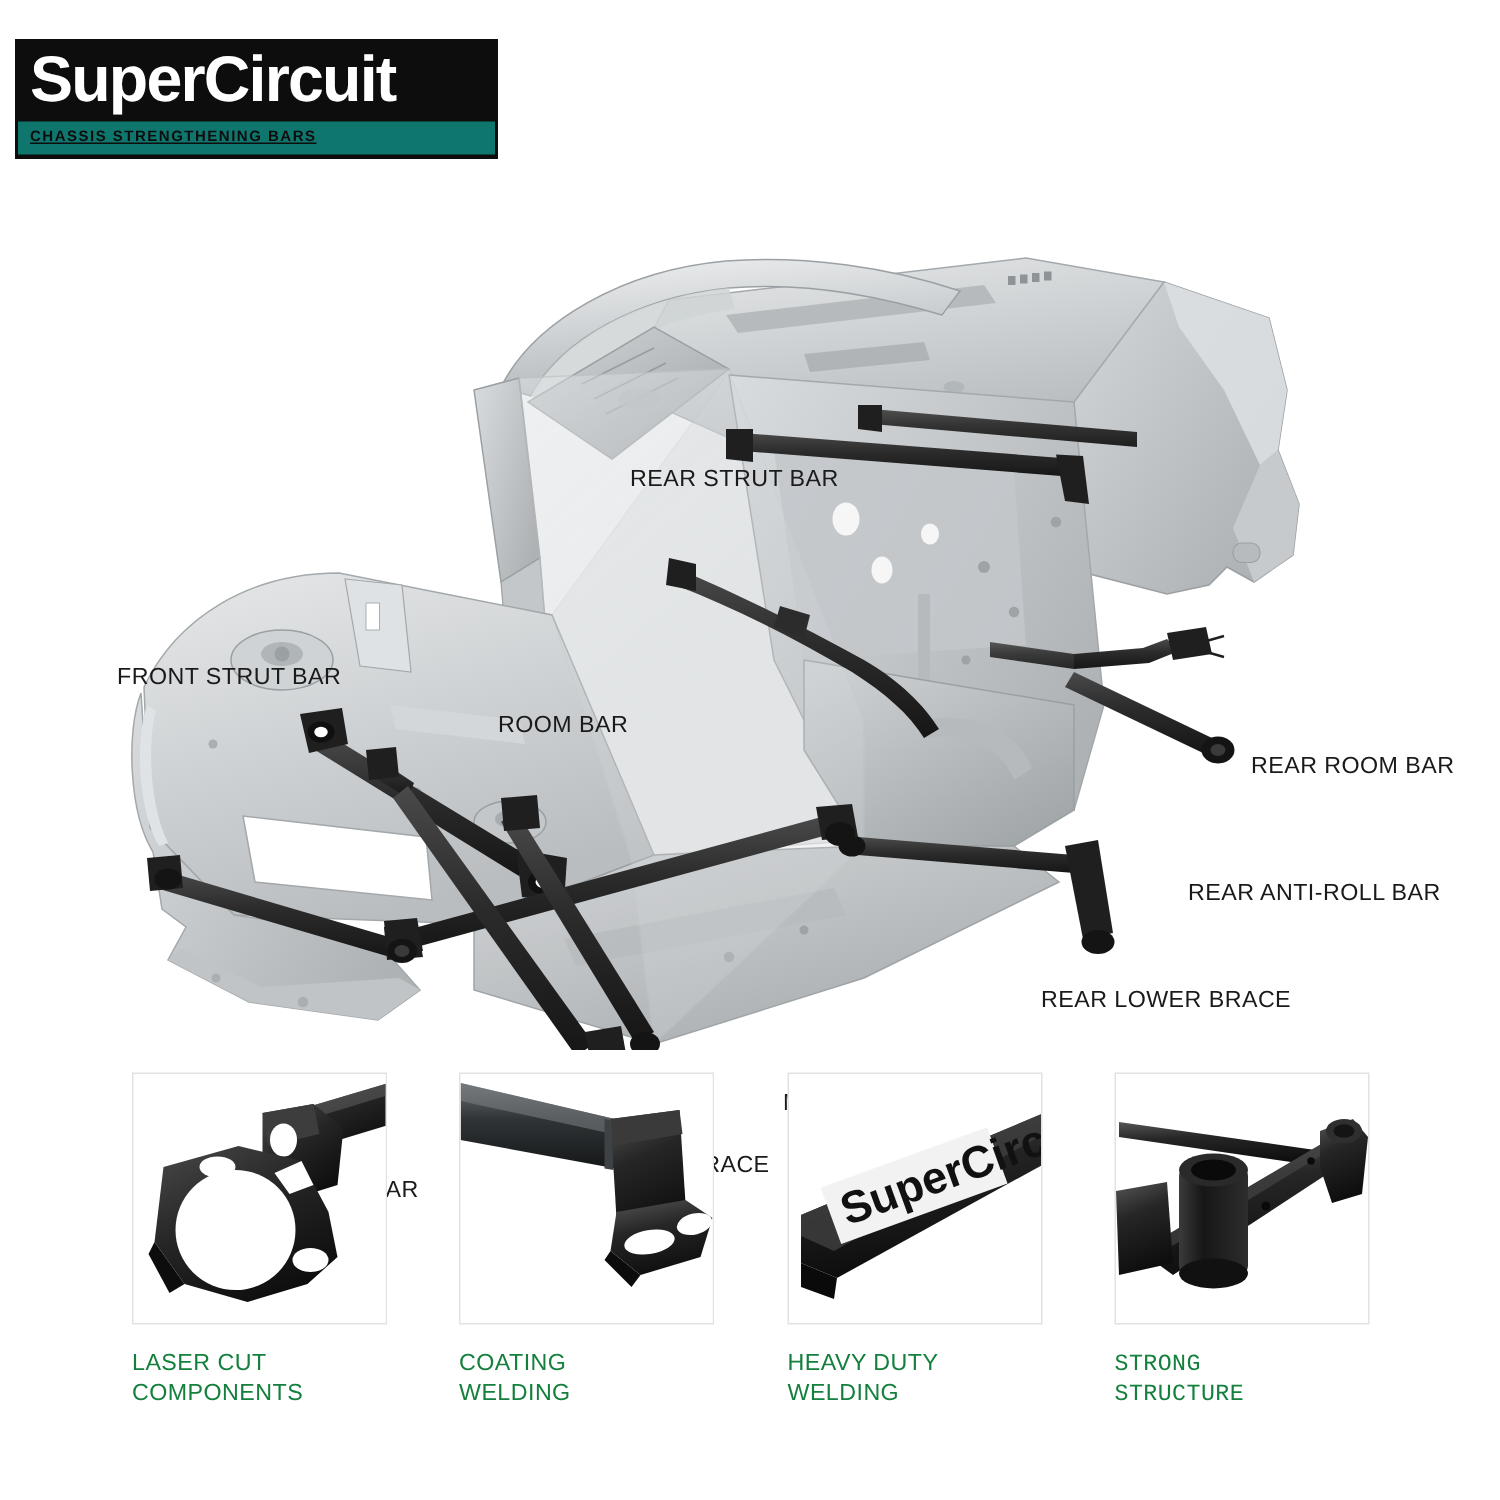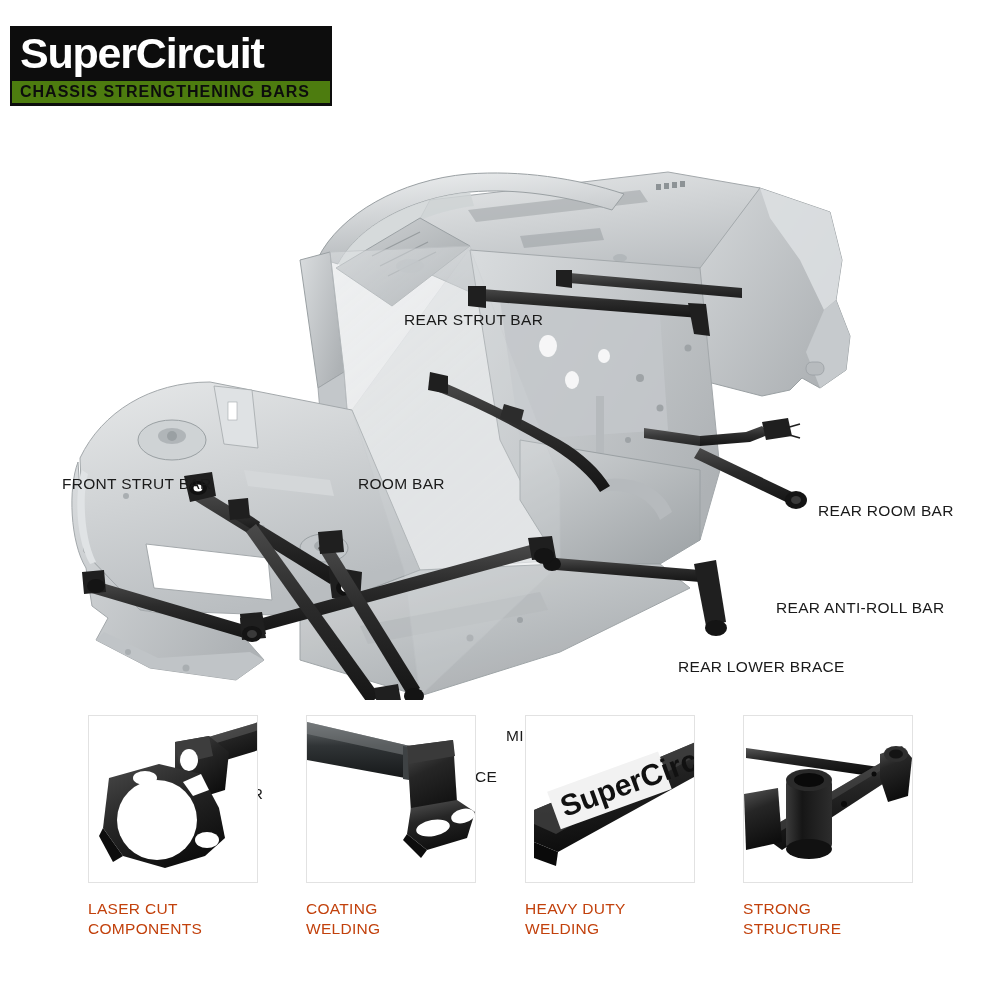--- a/index.html
+++ b/index.html
@@ -29,91 +29,92 @@
     font-family: "Liberation Sans", sans-serif;
     font-weight: bold;
     font-size: 43px;
     line-height: 47px;
     color: #ffffff;
     letter-spacing: -1.2px;
     padding: 2px 0 4px 8px;
     white-space: nowrap;
   }
   .logo-sub {
-    background: #4d7c0f;
+    background: #0f766e;
     color: #0d0d0d;
     font-weight: bold;
-    font-size: 16px;
+    font-size: 10px;
     line-height: 20px;
     letter-spacing: 1.0px;
     padding: 1px 0 1px 8px;
     white-space: nowrap;
+    text-decoration: underline;
   }
 
   
   .diagram {
     position: absolute;
-    left: 0;
+    left: 16px;
     top: 140px;
     width: 800px;
     height: 560px;
     text-align: right;
   }
   .diagram svg { display: block; }
 
   .callout {
     position: absolute;
     font-size: 15.5px;
     line-height: 19px;
     color: #1a1a1a;
     letter-spacing: 0.3px;
     white-space: nowrap;
   }
   #lbl-rear-strut     { left: 404px; top: 170px; }
-  #lbl-front-strut    { left: 62px;  top: 302px; margin-top: 32px; }
-  #lbl-room           { left: 316px; top: 334px; margin-left: 42px; }
+  #lbl-front-strut    { left: 62px;  top: 302px; }
+  #lbl-room           { left: 316px; top: 334px; }
   #lbl-rear-under     { left: 818px; top: 361px; }
-  #lbl-rear-antiroll  { left: 776px; top: 446px; margin-top: 12px; }
+  #lbl-rear-antiroll  { left: 776px; top: 446px; }
   #lbl-rear-lower     { left: 678px; top: 517px; }
   #lbl-mid-chassis    { left: 506px; top: 586px; }
   #lbl-front-lower    { left: 320px; top: 627px; }
   #lbl-front-under    { left: 110px; top: 644px; }
 
   
   .features {
     position: absolute;
     left: 0;
     top: 715px;
     width: 1000px;
     height: 250px;
   }
   .card {
     position: absolute;
     width: 170px;
   }
   .card:nth-child(1) { left: 88px; }
   .card:nth-child(2) { left: 306px; }
   .card:nth-child(3) { left: 525px; }
-  .card:nth-child(4) { left: 743px; }
+  .card:nth-child(4) { left: 743px; font-family: Liberation Mono, monospace; }
 
   .card-photo {
     width: 170px;
     height: 168px;
     border: 1px solid #e2e2e2;
     box-sizing: border-box;
     background: #ffffff;
     overflow: hidden;
     position: relative;
   }
   .card-photo svg { display: block; }
   .card-caption {
     margin-top: 16px;
     font-size: 15.5px;
     line-height: 20px;
-    color: #c2410c;
+    color: #15803d;
     letter-spacing: 0.3px;
     white-space: pre-line;
   }
 </style>
 </head>
 <body>
 
 <div class="logo-block">
   <div class="logo-word">SuperCircuit</div>
   <div class="logo-sub">CHASSIS STRENGTHENING BARS</div>

